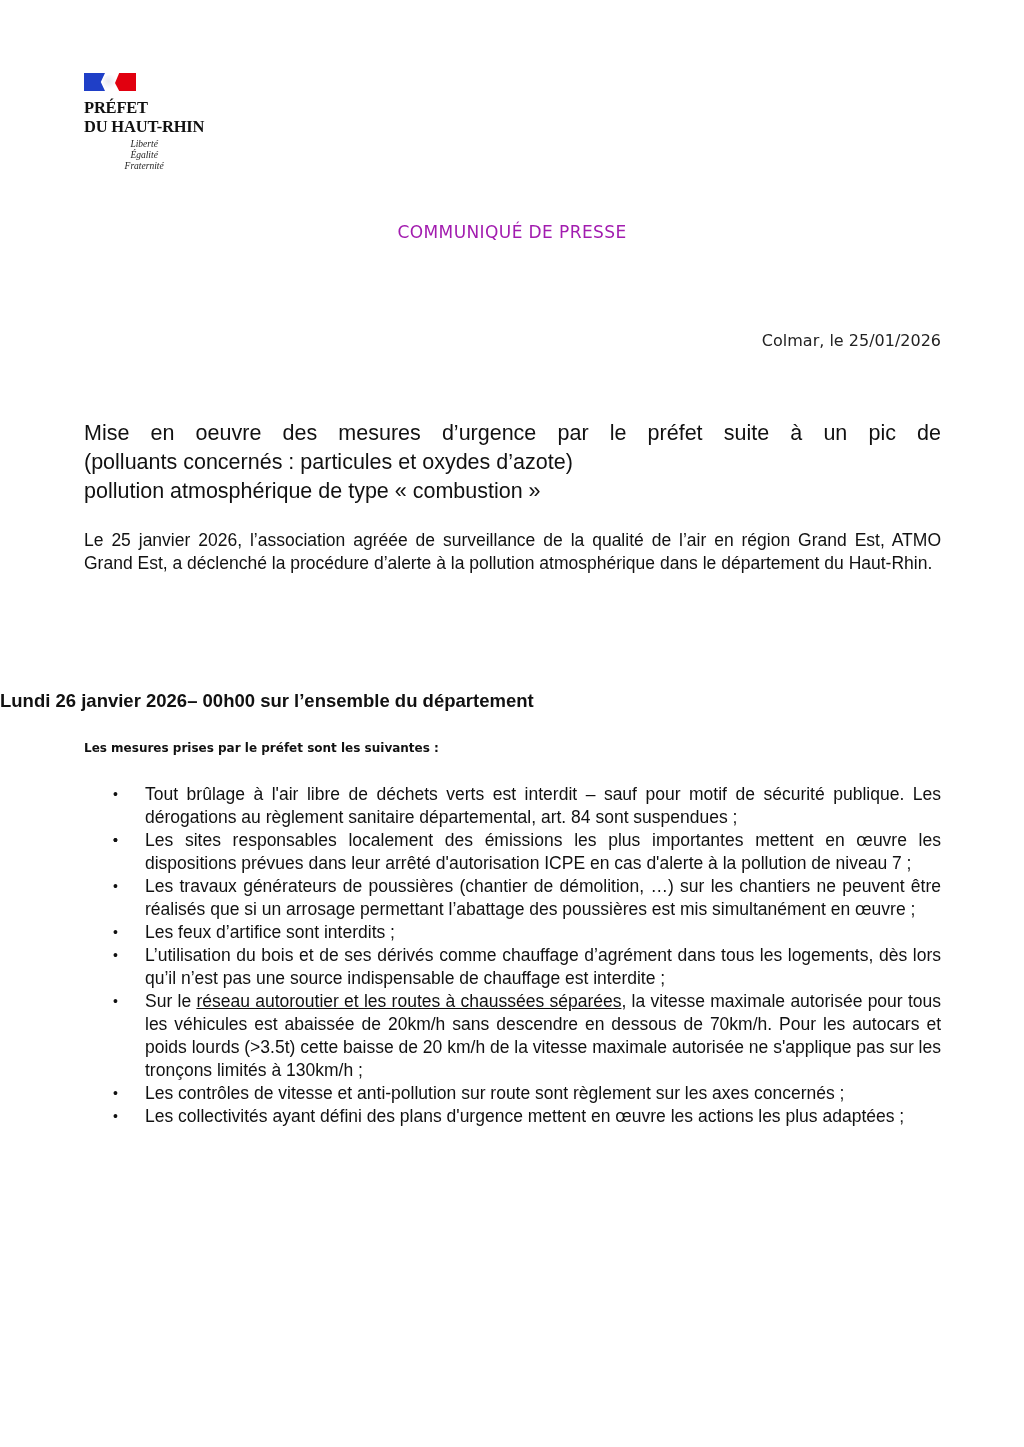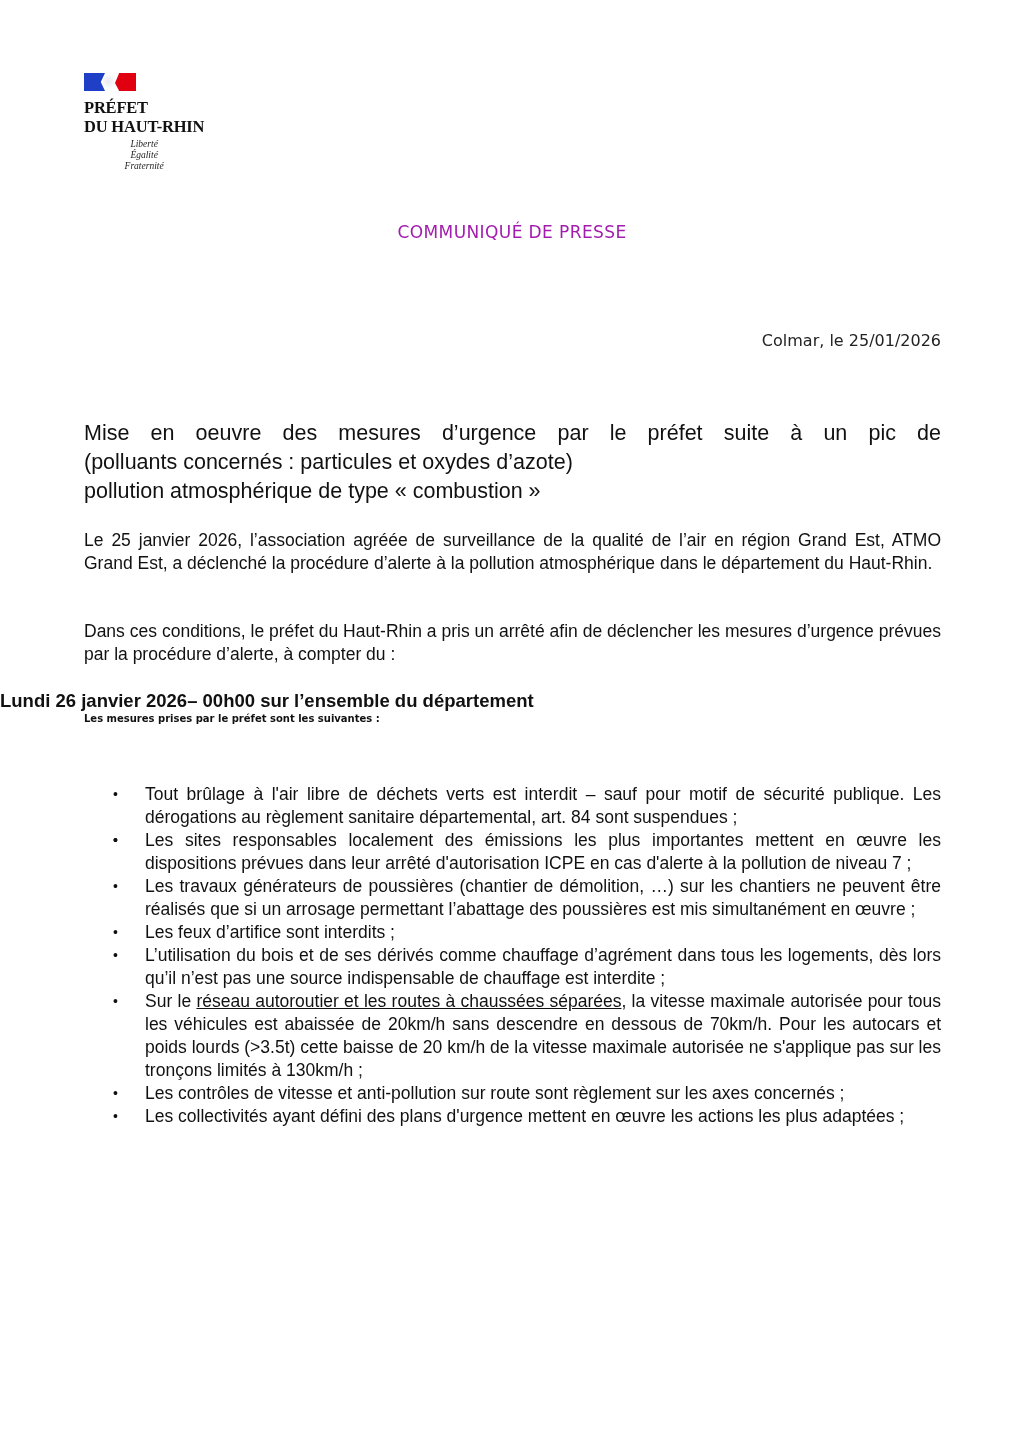--- a/index.html
+++ b/index.html
@@ -130,25 +130,25 @@
       width: 1024px;
       text-align: left;
       font-family: "Liberation Sans", sans-serif;
       font-weight: bold;
       font-size: 18.5px;
       line-height: 24px;
       color: #111;
     }
     .measures-heading {
       position: absolute;
-      top: 708px;
+      top: 737px;
       left: 84px;
       font-family: "DejaVu Sans", sans-serif;
       font-weight: bold;
-      font-size: 10px;
+      font-size: 12px;
       line-height: 22px;
       color: #111;
     }
     .measures {
       position: absolute;
       top: 783px;
       left: 110px;
       width: 831px;
       margin: 0;
       padding: 0;
@@ -200,21 +200,20 @@
   <div class="date-line">Colmar, le 25/01/2026</div>
 
   <div class="title">
     <span class="line1">Mise en oeuvre des mesures d’urgence par le préfet suite à un pic de</span>
     <span class="line">(polluants concernés : particules et oxydes d’azote)</span>
     <span class="line">pollution atmosphérique de type « combustion »</span>
   </div>
 
   <div class="body-text p1">Le 25 janvier 2026, l’association agréée de surveillance de la qualité de l’air en région Grand Est, ATMO Grand Est, a déclenché la procédure d’alerte à la pollution atmosphérique dans le département du Haut-Rhin.</div>
 
-  <div class="body-text p2">Dans ces conditions, le préfet du Haut-Rhin a pris un arrêté afin de déclencher les mesures d’urgence prévues par la procédure d’alerte, à compter du :</div>
 
   <div class="effective">Lundi 26 janvier 2026– 00h00 sur l’ensemble du département</div>
 
   <div class="measures-heading">Les mesures prises par le préfet sont les suivantes :</div>
 
   <ul class="measures">
     <li>
       <span class="bullet">•</span>
       <span>Tout brûlage à l'air libre de déchets verts est interdit – sauf pour motif de sécurité publique. Les dérogations au règlement sanitaire départemental, art. 84 sont suspendues ;</span>
     </li>

